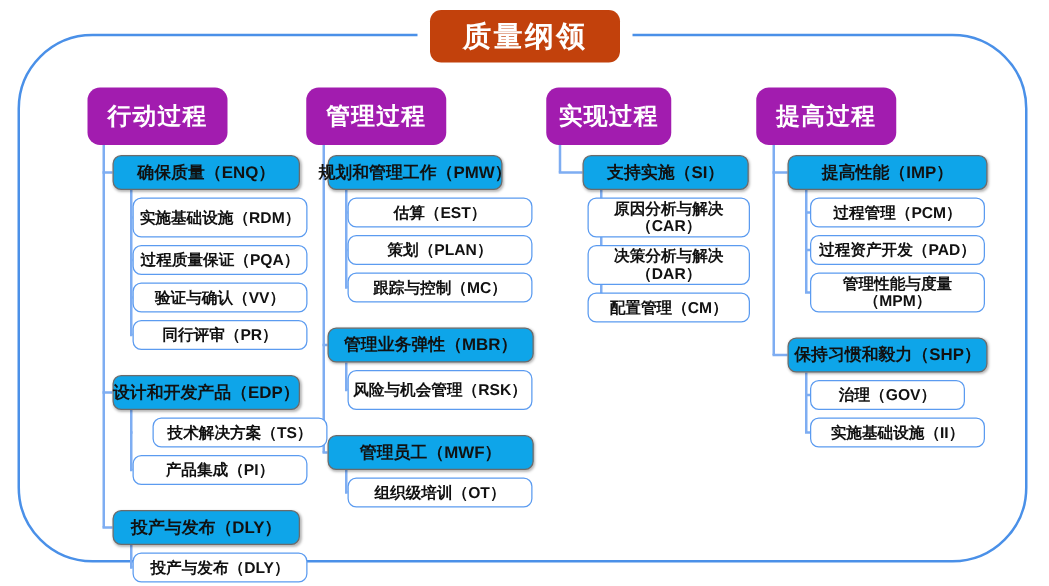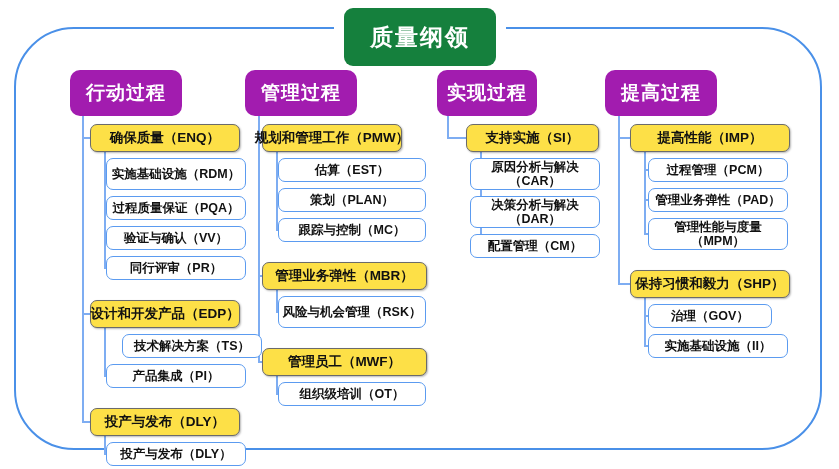--- a/index.html
+++ b/index.html
@@ -27,22 +27,22 @@
     position:absolute;
     left:334px;top:20px;
     width:172px;height:18px;
     background:#ffffff;
   }
 
   
   .title{
     position:absolute;
     left:344px;top:8px;
-    width:152px;height:58px;
-    background:#15803d;
+    width:152px;height:42px;
+    background:#c2410c;
     border-radius:9px;
     color:#ffffff;
     font-size:23px;
     font-weight:bold;
     letter-spacing:2px;
     display:flex;align-items:center;justify-content:center;
     box-sizing:border-box;
     z-index:5;
   }
   .col-head{
@@ -60,21 +60,21 @@
   }
 
   
   .vline{position:absolute;width:2px;background:#7eadf2;}
   .hline{position:absolute;height:2px;background:#7eadf2;}
 
   
   .gbox{
     position:absolute;
     height:28px;
-    background:#fde047;
+    background:#0ea5e9;
     border:1.5px solid #6b6b6b;
     border-radius:7px;
     color:#111111;
     font-size:13.5px;
     font-weight:bold;
     display:flex;align-items:center;justify-content:center;
     box-sizing:border-box;
     z-index:2;
     box-shadow:1px 1px 2px rgba(0,0,0,0.28);
     white-space:nowrap;
@@ -165,21 +165,21 @@
       <div class="hline" style="left: 480px; top: 211px;"></div>
       <div class="lbox" style="left: 470px; top: 234px; width: 130px;">配置管理（CM）</div>
       <div class="hline" style="left: 480px; top: 245px;"></div>
       <div class="vline" style="left: 480px; top: 152px; height: 94px;"></div>
       <div class="vline" style="left: 447px; top: 116px; height: 22px;"></div>
       <div class="col-head" style="left: 605px; top: 70px; width: 112px;">提高过程</div>
       <div class="gbox" style="left: 630px; top: 124px; width: 160px;">提高性能（IMP）</div>
       <div class="hline" style="left: 618px; top: 137px; width: 12px;"></div>
       <div class="lbox" style="left: 648px; top: 158px; width: 140px;">过程管理（PCM）</div>
       <div class="hline" style="left: 644px; top: 169px; width: 4px;"></div>
-      <div class="lbox" style="left: 648px; top: 188px; width: 140px;">管理业务弹性（PAD）</div>
+      <div class="lbox" style="left: 648px; top: 188px; width: 140px;">过程资产开发（PAD）</div>
       <div class="hline" style="left: 644px; top: 199px; width: 4px;"></div>
       <div class="lbox two-line" style="left: 648px; top: 218px; width: 140px;">管理性能与度量（MPM）</div>
       <div class="hline" style="left: 644px; top: 233px; width: 4px;"></div>
       <div class="vline" style="left: 644px; top: 152px; height: 82px;"></div>
       <div class="gbox" style="left: 630px; top: 270px; width: 160px;">保持习惯和毅力（SHP）</div>
       <div class="hline" style="left: 618px; top: 283px; width: 12px;"></div>
       <div class="lbox" style="left: 648px; top: 304px; width: 124px;">治理（GOV）</div>
       <div class="hline" style="left: 644px; top: 315px; width: 4px;"></div>
       <div class="lbox" style="left: 648px; top: 334px; width: 140px;">实施基础设施（II）</div>
       <div class="hline" style="left: 644px; top: 345px; width: 4px;"></div>

